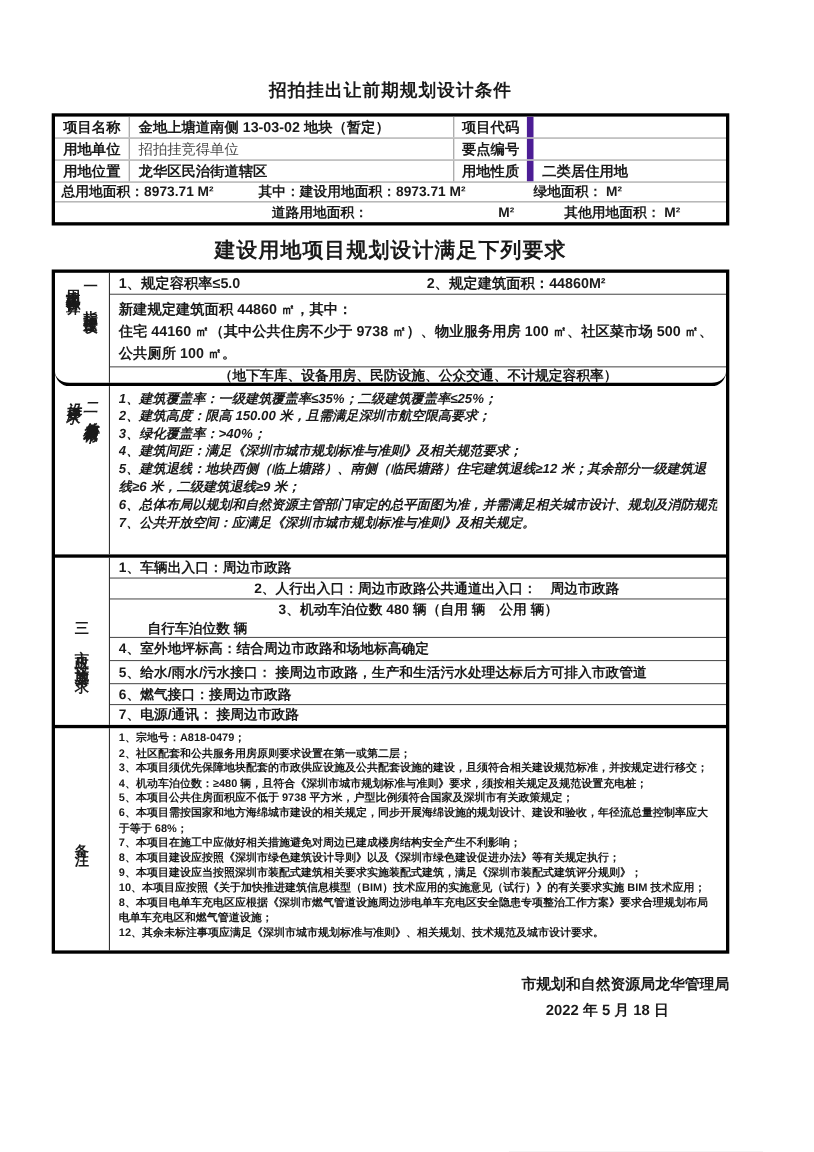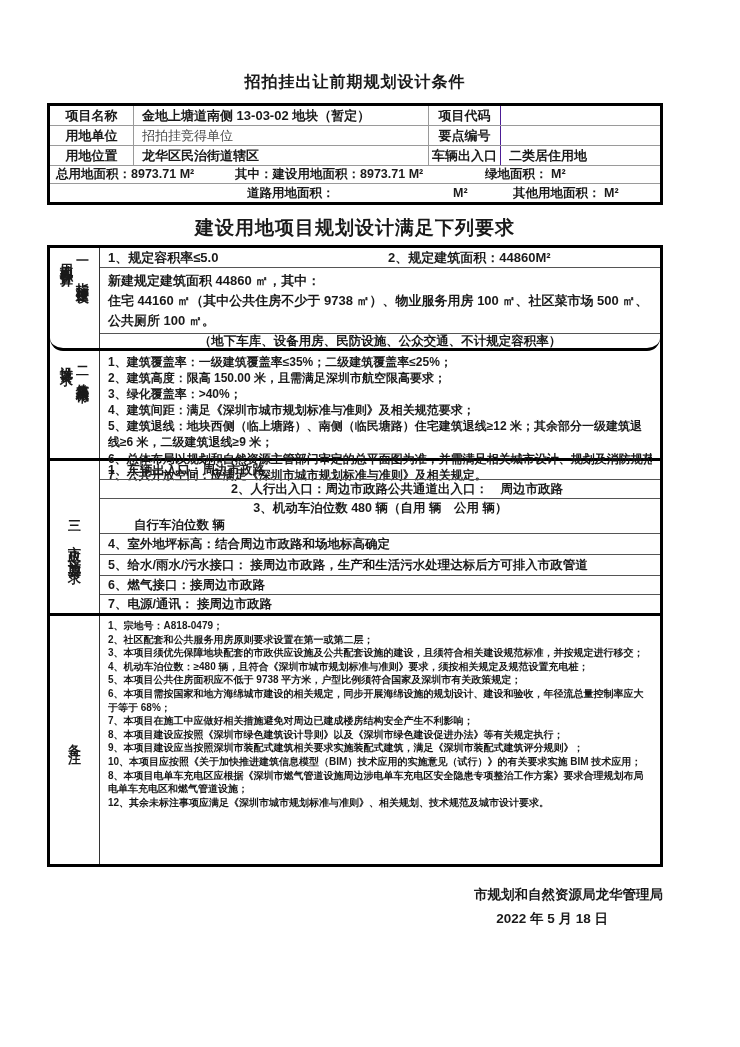--- a/index.html
+++ b/index.html
@@ -14,41 +14,41 @@
   .doc-title2 { position:absolute; top:215px; left:47px; width:616px; text-align:center;
     font-size:19px; font-weight:700; letter-spacing:1px; }
 
   
   .info-table { position:absolute; top:103px; left:47px; width:616px; height:102px;
     border:3px solid #000; background:#fff; }
   .i-row { display:flex; height:20px; border-bottom:1px solid #9a9a9a; align-items:center;
     font-size:13px; font-weight:700; overflow:hidden; }
   .i-row.short { height:18px; border-bottom:1px solid #9a9a9a; font-size:12.5px; }
   .i-row.last { border-bottom:none;gap:14px; }
-  .i-lab { width:84px; text-align:center; border-right:1px solid #9a9a9a; align-self:stretch;
+  .i-lab { width:68px; text-align:center; border-right:1px solid #9a9a9a; align-self:stretch;
     display:flex; align-items:center; justify-content:center; }
   .i-val1 { width:295px; padding-left:8px; border-right:1px solid #9a9a9a; align-self:stretch;
     display:flex; align-items:center; white-space:nowrap; }
-  .i-lab2 { width:72px; text-align:right; border-right:1px solid #4c1d95; align-self:stretch;
+  .i-lab2 { width:72px; text-align:right; border-right:6px solid #4c1d95; align-self:stretch;
     display:flex; align-items:center; justify-content:center; }
   .i-val2 { flex:1; padding-left:8px; display:flex; align-items:center; }
   .i-val1.muted { font-weight:400; color:#4a4a4a;font-family:Liberation Mono, monospace; }
   .seg1 { width:185px; padding-left:6px; white-space:nowrap; }
   .seg2 { width:250px; white-space:nowrap; }
   .seg3 { flex:1; white-space:nowrap; }
   .sp183 { width:183px; }
   .segroad { width:192px; white-space:nowrap; }
   .segm2 { width:46px; white-space:nowrap; }
 
   
   .req-table { position:absolute; top:245px; left:47px; width:616px; height:622px;
     border:3px solid #000; background:#fff; display:flex; flex-direction:column; }
   .sec { display:flex; border-bottom:3px solid #000; }
   .sec.last { border-bottom:none; flex:1; }
-  .s1 { height:103px;border-radius:13px; } .s2 { height:110px; } .s3 { height:155px; }
+  .s1 { height:103px;border-radius:13px; } .s2 { height:156px;font-style:italic; } .s3 { height:155px; }
   .lab-cell { width:50px; border-right:1px solid #333; display:flex; flex-direction:row;
     justify-content:center; align-items:center; gap:3px; }
   .lab-cell.top { align-items:flex-start; padding-top:5px; }
   .vcol { writing-mode:vertical-rl; text-orientation:upright; font-weight:700;
     font-size:13px; letter-spacing:2px; line-height:1; }
   .vcol.ls1 { letter-spacing:1px; }
   .vcol.ls5 { letter-spacing:5px; }
   .vcol.ls6 { letter-spacing:6px; }
   .content { flex:1; display:flex; flex-direction:column; min-width:0; }
 
@@ -99,21 +99,21 @@
     </div>
     <div class="i-row">
       <div class="i-lab">用地单位</div>
       <div class="i-val1 muted">招拍挂竞得单位</div>
       <div class="i-lab2">要点编号</div>
       <div class="i-val2"></div>
     </div>
     <div class="i-row">
       <div class="i-lab">用地位置</div>
       <div class="i-val1">龙华区民治街道辖区</div>
-      <div class="i-lab2">车辆出入口</div>
+      <div class="i-lab2">用地性质</div>
       <div class="i-val2">二类居住用地</div>
     </div>
     <div class="i-row short">
       <div class="seg1">总用地面积：8973.71  M²</div>
       <div class="seg2">其中：建设用地面积：8973.71  M²</div>
       <div class="seg3">绿地面积：  M²</div>
     </div>
     <div class="i-row short last">
       <div class="sp183"></div>
       <div class="segroad">道路用地面积：</div>

